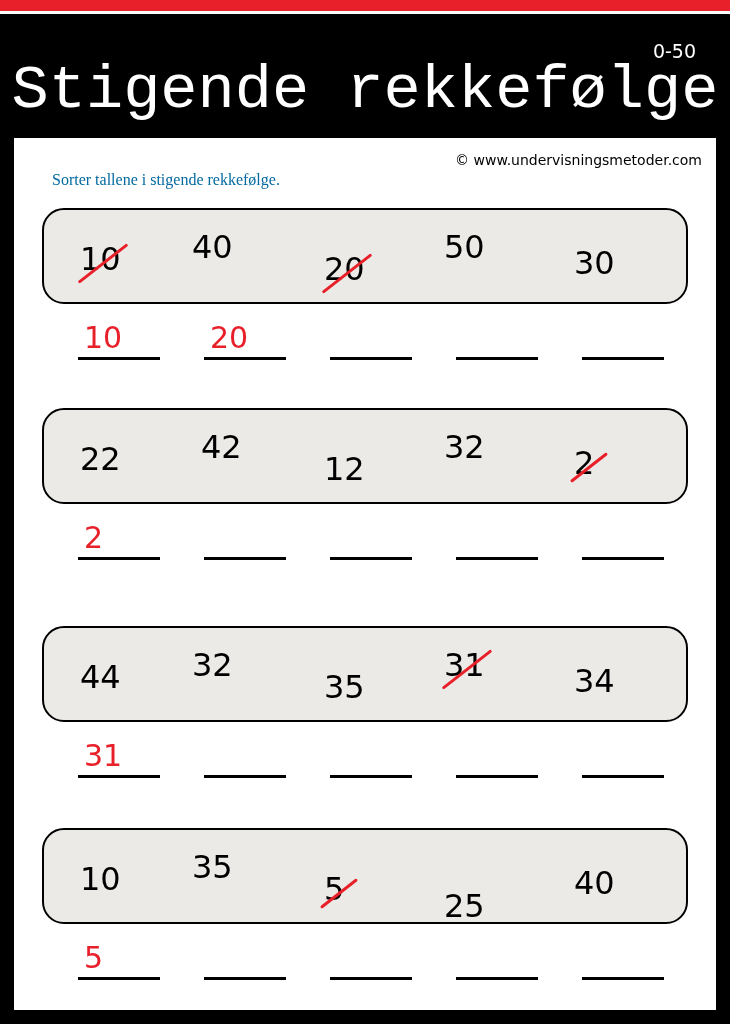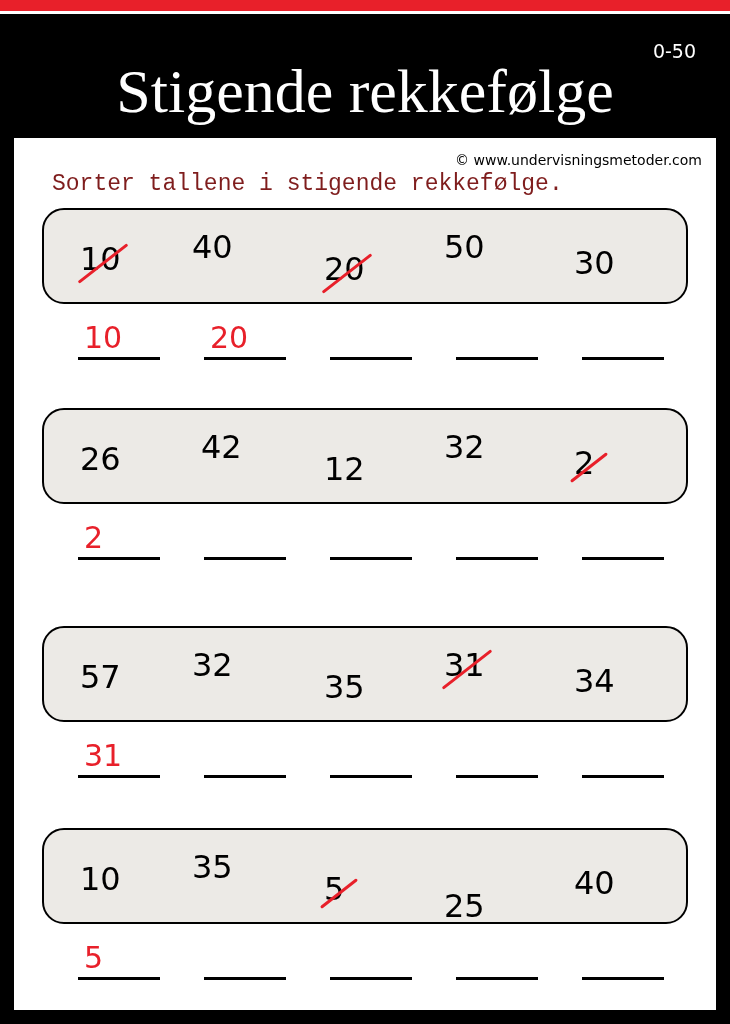--- a/index.html
+++ b/index.html
@@ -55,21 +55,21 @@
     font-family: "DejaVu Sans", sans-serif;
   }
   .title {
     position: absolute;
     left: 0;
     top: 42px;
     width: 730px;
     text-align: center;
     color: #ffffff;
     font-size: 62px;
-    font-family: Liberation Serif, serif;
+    font-family: Liberation Mono, monospace;
     font-weight: 400;
     letter-spacing: 0px;
     line-height: 70px;
   }
   
   .sheet {
     position: absolute;
     left: 14px;
     top: 138px;
     width: 702px;
@@ -81,23 +81,23 @@
     right: 14px;
     top: 14px;
     font-size: 14px;
     color: #000000;
     font-family: "DejaVu Sans", sans-serif;
   }
   .instruction {
     position: absolute;
     left: 38px;
     top: 33px;
-    font-size: 23px;
-    color: #7f1d1d;
-    font-family: Liberation Mono, monospace;
+    font-size: 16px;
+    color: #0369a1;
+    font-family: Liberation Serif, serif;
   }
   
   .exercise {
     position: absolute;
     left: 28px;
     width: 646px;
   }
   .numbers-box {
     position: relative;
     width: 646px;
@@ -193,21 +193,21 @@
             <div class="slot" style="left: 414px; top: 0px;">
               <div class="line"></div>
             </div>
             <div class="slot" style="left: 540px; top: 0px;">
               <div class="line"></div>
             </div>
           </div>
         </div>
         <div class="exercise" style="top: 270px;">
           <div class="numbers-box">
-            <div class="num" style="left: 36px; top: 30px;">26</div>
+            <div class="num" style="left: 36px; top: 30px;">22</div>
             <div class="num" style="left: 157px; top: 18px;">42</div>
             <div class="num" style="left: 280px; top: 40px;">12</div>
             <div class="num" style="left: 400px; top: 18px;">32</div>
             <div class="num" style="left: 530px; top: 34px;">2</div>
             <div class="strike" style="width: 46px; left: 522px; top: 56px; transform: rotate(-38deg);"></div>
           </div>
           <div class="answers">
             <div class="slot" style="left: 36px; top: 0px;">
               <div class="line"></div>
               <div class="written">2</div>
@@ -221,21 +221,21 @@
             <div class="slot" style="left: 414px; top: 0px;">
               <div class="line"></div>
             </div>
             <div class="slot" style="left: 540px; top: 0px;">
               <div class="line"></div>
             </div>
           </div>
         </div>
         <div class="exercise" style="top: 488px;">
           <div class="numbers-box">
-            <div class="num" style="left: 36px; top: 30px;">57</div>
+            <div class="num" style="left: 36px; top: 30px;">44</div>
             <div class="num" style="left: 148px; top: 18px;">32</div>
             <div class="num" style="left: 280px; top: 40px;">35</div>
             <div class="num" style="left: 400px; top: 18px;">31</div>
             <div class="strike" style="width: 62px; left: 392px; top: 40px; transform: rotate(-38deg);"></div>
             <div class="num" style="left: 530px; top: 34px;">34</div>
           </div>
           <div class="answers">
             <div class="slot" style="left: 36px; top: 0px;">
               <div class="line"></div>
               <div class="written">31</div>

